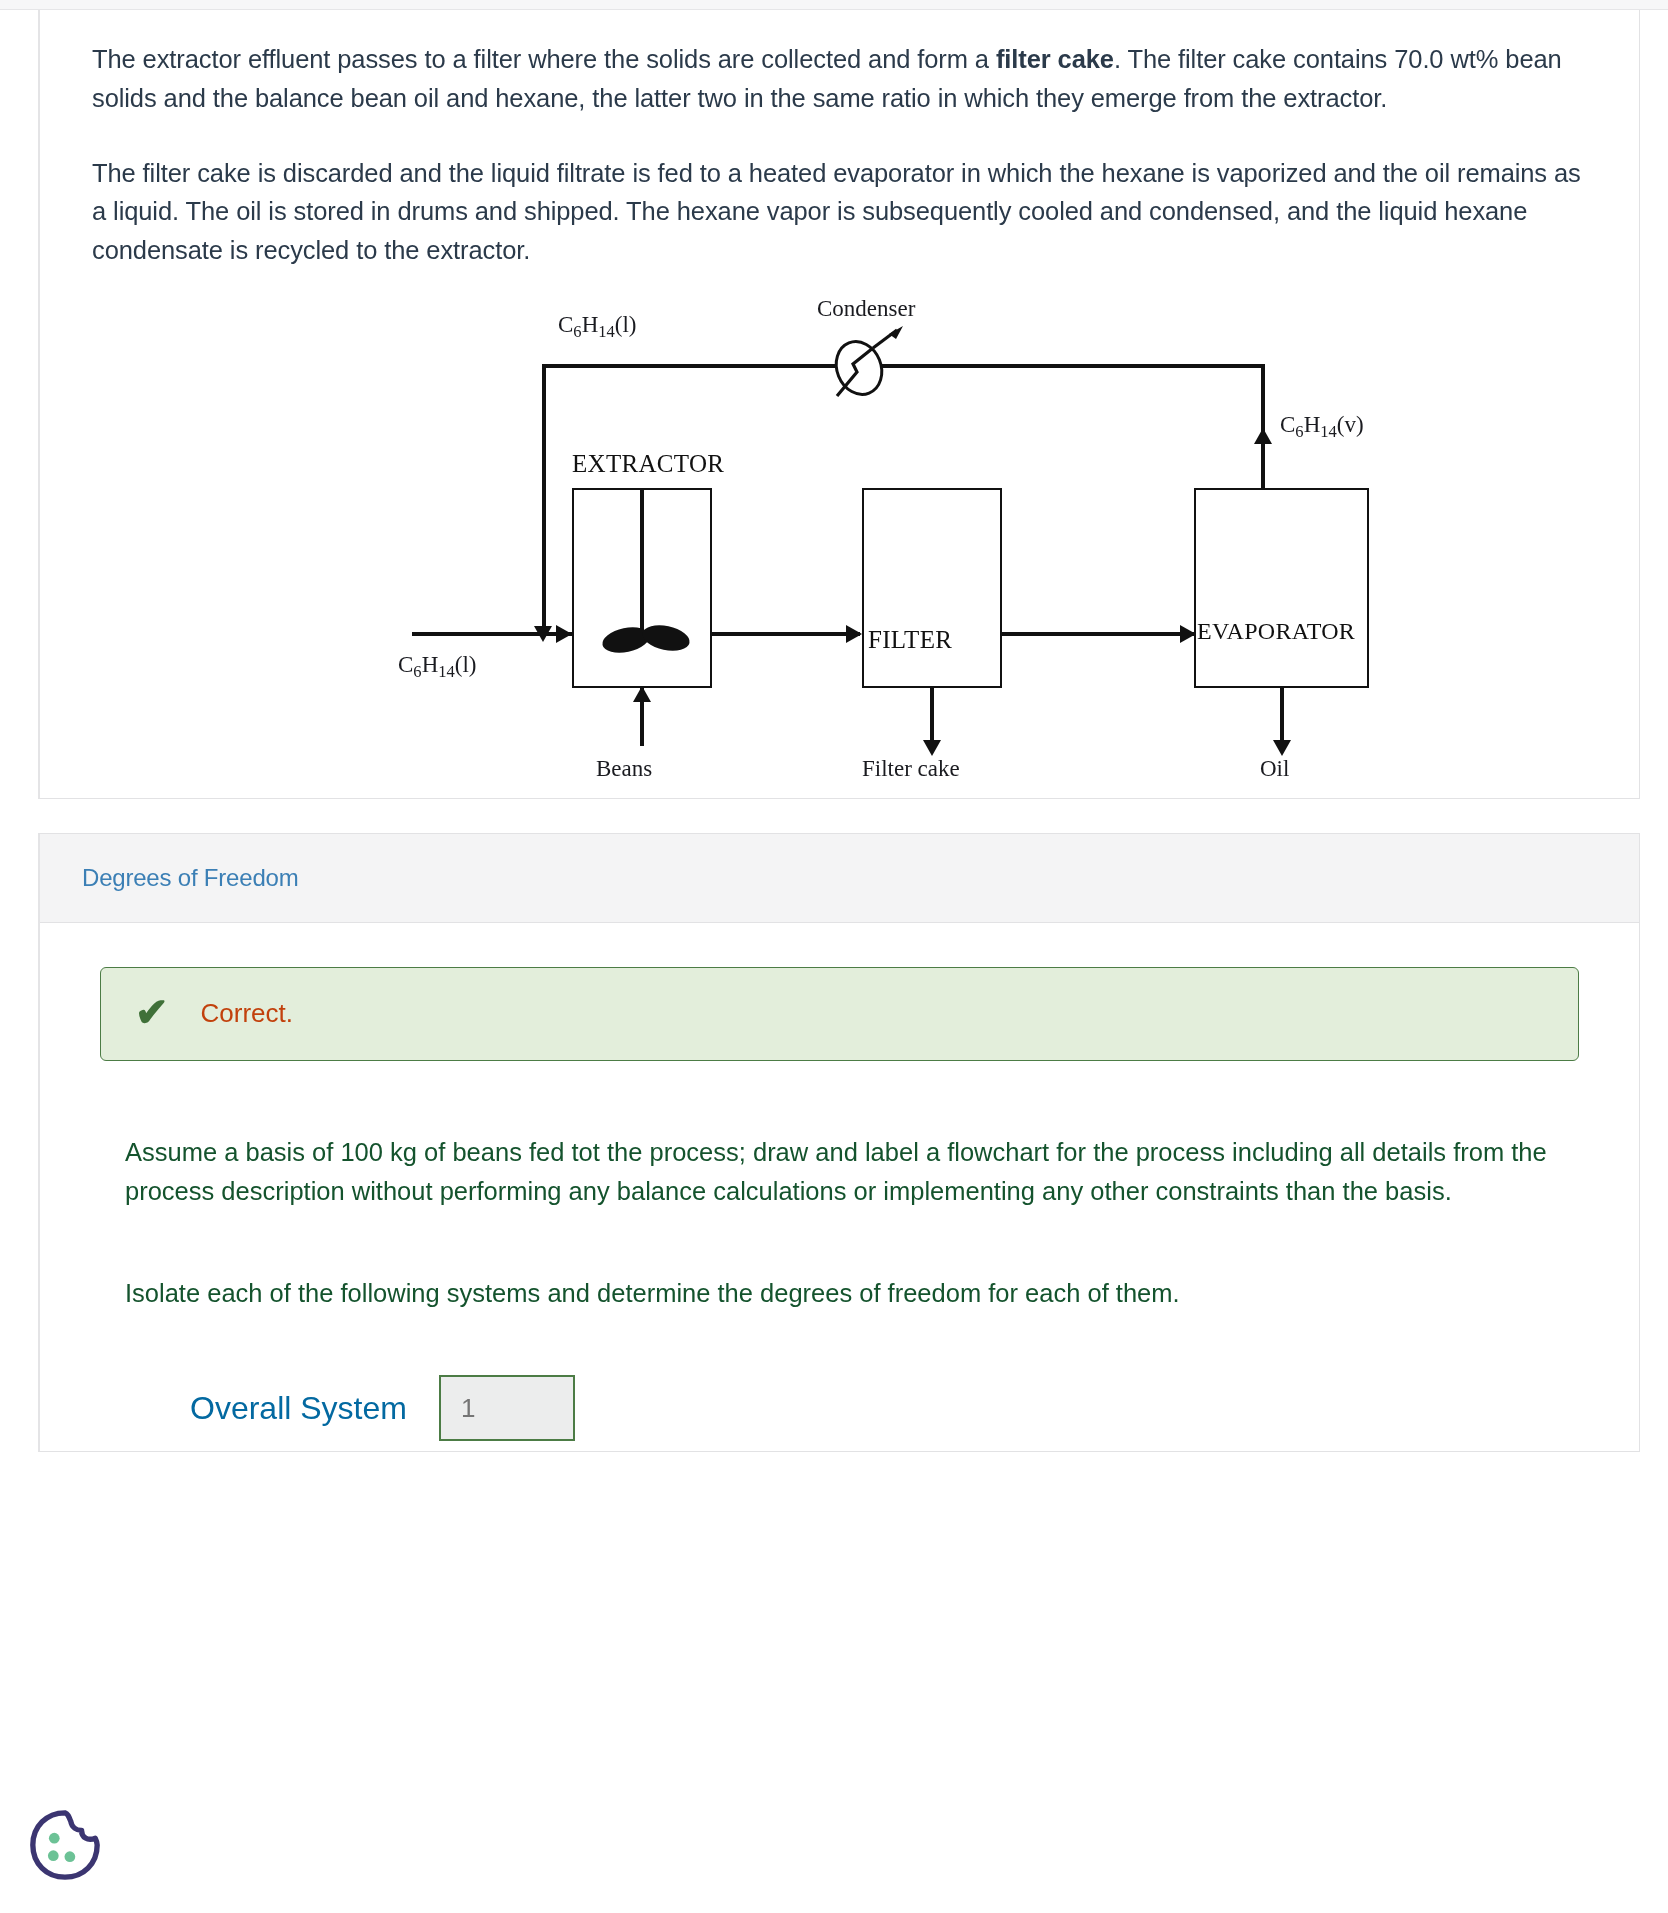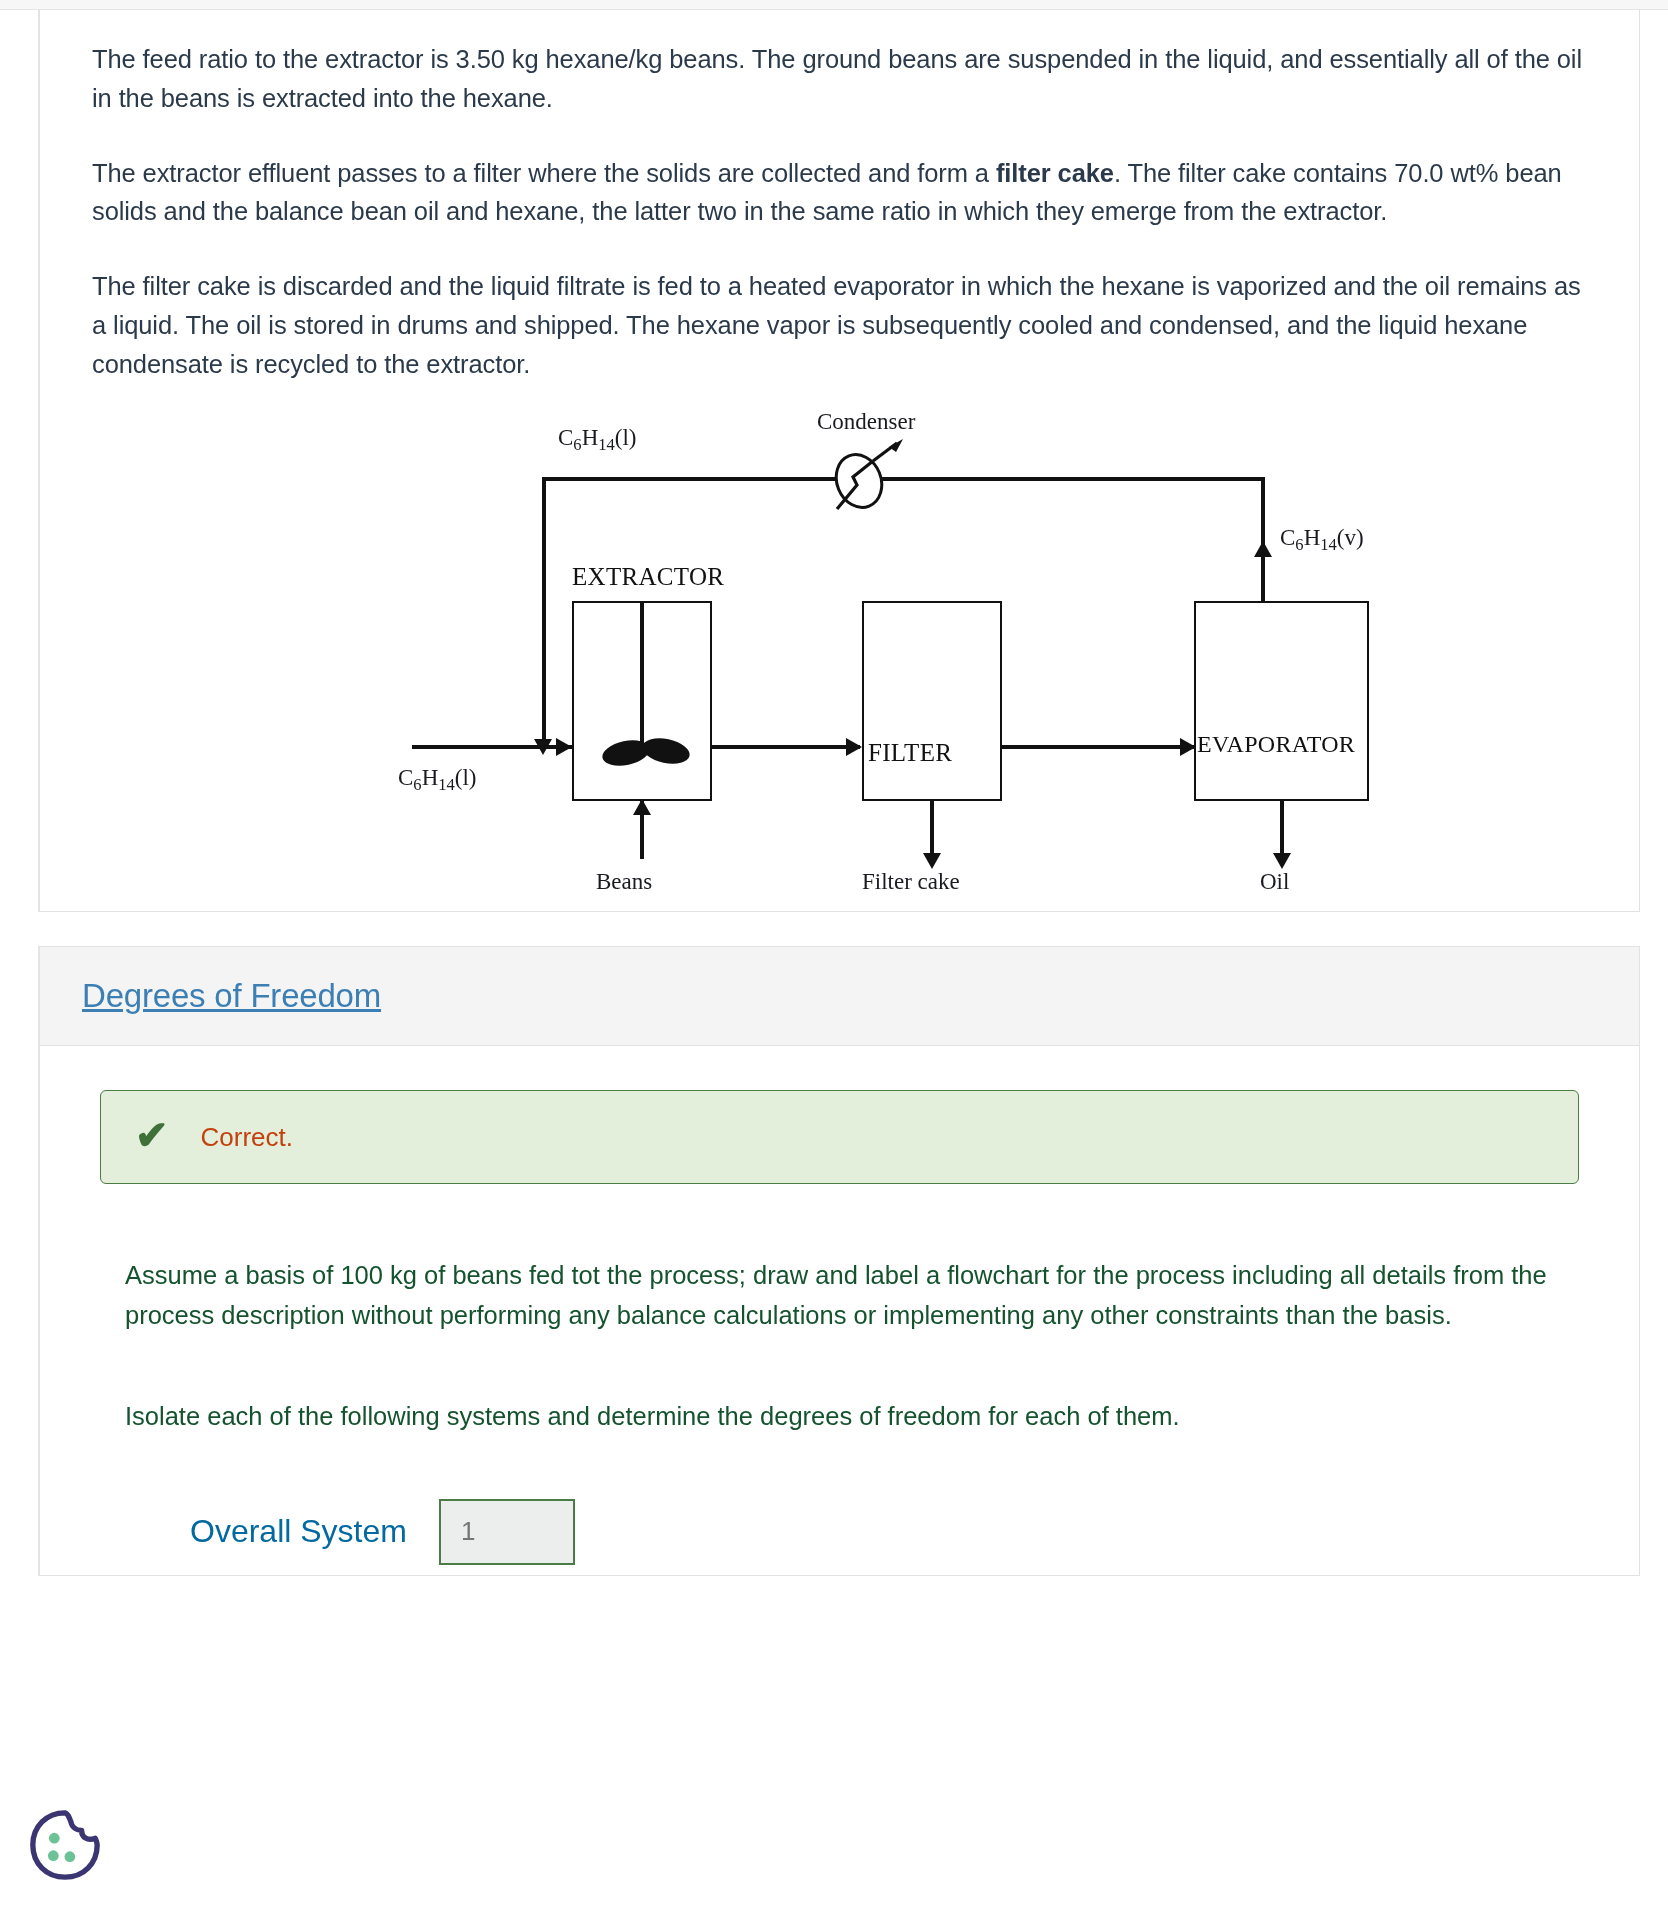--- a/index.html
+++ b/index.html
@@ -80,25 +80,24 @@
     border:1px solid #e2e2e4;
     border-left:2px solid #e4e4e6;
     background:#fff;
   }
   .dof-header {
     background:#f4f4f5;
     border-bottom:1px solid #e2e2e4;
     padding: 30px 42px 30px 42px;
   }
   .dof-title {
-    font-size: 33px;
+    font-size: 24px;
     color:#3b7fb5;
     font-weight: 400;
     letter-spacing:-0.2px;
-    text-decoration:underline;
   }
   .dof-body { padding: 44px 60px 10px 60px; }
 
   .alert-correct {
     border:1px solid #4c7c45;
     background:#e3eedb;
     border-radius:6px;
     padding: 26px 34px;
     display:flex; align-items:center; gap:32px;
     margin: 0 0 0 0;
@@ -142,21 +141,20 @@
 </head>
 <body>
 
 <div class="top-strip"></div>
 
 <div class="page">
 
   <div class="card statement">
 
 
-    <p class="para">The feed ratio to the extractor is 3.50 kg hexane/kg beans. The ground beans are suspended in the liquid, and essentially all of the oil in the beans is extracted into the hexane.</p>
 
     <p class="para">
       The extractor effluent passes to a filter where the solids are collected and form a <b>filter cake</b>. The filter cake
       contains 70.0 wt% bean solids and the balance bean oil and hexane, the latter two in the same ratio in which
       they emerge from the extractor.
     </p>
 
     <p class="para">The filter cake is discarded and the liquid filtrate is fed to a heated evaporator in which the hexane is vaporized and the oil remains as a liquid. The oil is stored in drums and shipped. The hexane vapor is subsequently cooled and condensed, and the liquid hexane condensate is recycled to the extractor.</p>
 
     <div class="flow-wrap">

